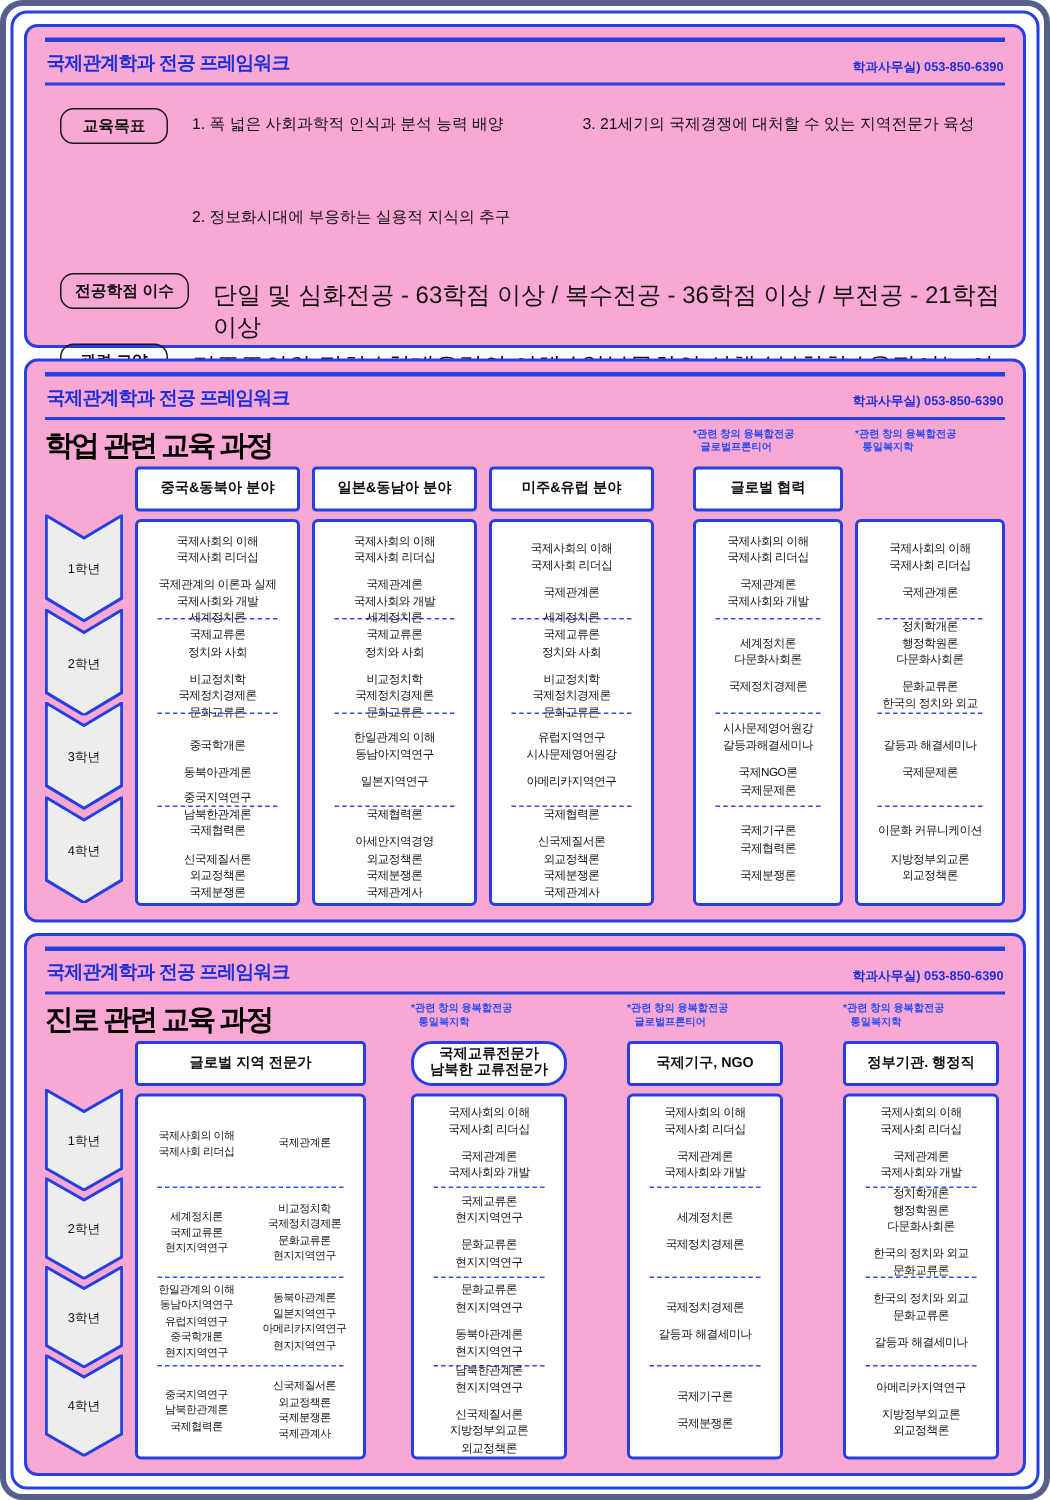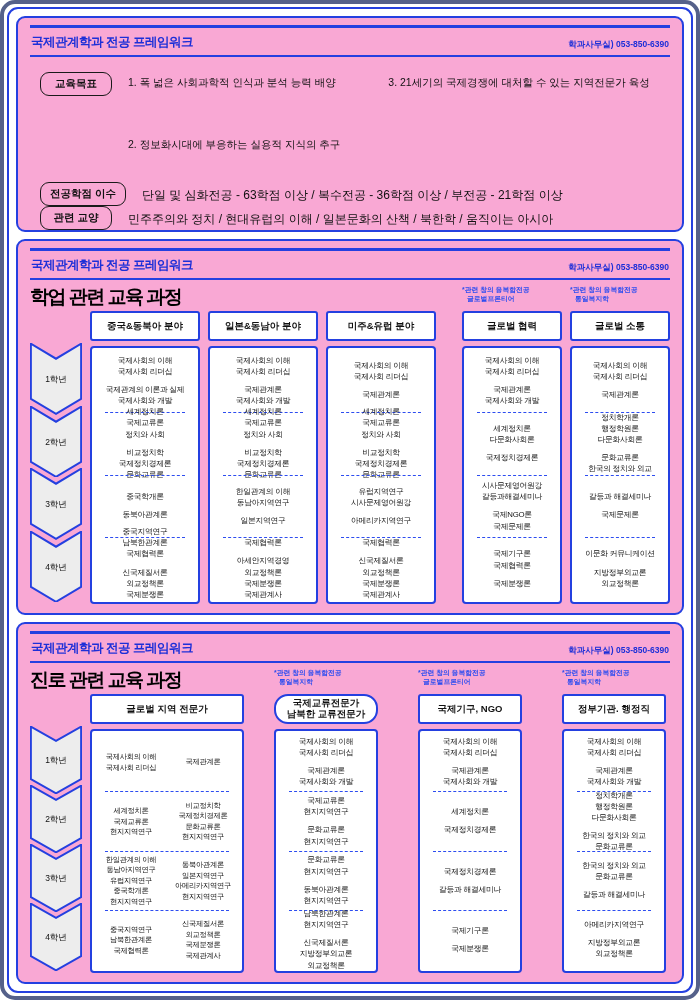--- a/index.html
+++ b/index.html
@@ -14,21 +14,21 @@
   .p-head{display:flex;justify-content:space-between;align-items:flex-end;border-top:3px solid #2440e0;border-bottom:2px solid #2440e0;padding:6px 1px 4px;flex:0 0 auto;}
   .p-title{color:#1c2fd8;font-weight:bold;font-size:12.5px;letter-spacing:-0.5px;}
   .p-phone{color:#1c2fd8;font-weight:bold;font-size:8.5px;}
   
   .info-row{display:flex;align-items:flex-start;gap:16px;padding-left:10px;}
   .row-goals{margin-top:15px;}
   .row-credits{margin-top:30px;}
   .row-liberal{}
   .badge{border:1.6px solid #1a1a1a;border-radius:9px;padding:4px 9px;font-weight:bold;font-size:10.5px;min-width:72px;text-align:center;white-space:nowrap;flex:0 0 auto;}
   .goals-grid{display:grid;grid-template-columns:auto auto;column-gap:26px;row-gap:7px;font-size:10.5px;padding-top:4px;gap:48px;}
-  .row-text{font-size:12px;padding-top:5px;}
+  .row-text{font-size:16px;padding-top:5px;}
   
   .section-title{font-size:19px;font-weight:bold;letter-spacing:-1.5px;color:#000;align-self:start;}
   .cgrid{display:grid;grid-template-rows:27px 30px 1fr;column-gap:8px;flex:1;margin-top:4px;min-height:0;}
   #academic-grid{grid-template-columns:52px 110px 110px 110px 10px 100px 100px;}
   #career-grid{grid-template-columns:52px 154px 14px 104px 24px 104px 24px 104px;}
   .cnote{font-size:6.8px;font-weight:bold;color:#2d4df0;line-height:1.3;padding-top:2px;}
   .cnote-l2{padding-left:5px;}
   .chead{border:2px solid #2440e0;border-radius:3px;background:#fff;display:flex;flex-direction:column;align-items:center;justify-content:center;font-weight:bold;font-size:9.5px;text-align:left;line-height:1.15;padding:2px;}
   .cbody{border:2px solid #2440e0;border-radius:4px;background:#fff;margin-top:5px;display:flex;flex-direction:column;padding:6px 3px;min-height:0;overflow:hidden;}
   .ygroup{flex:1 1 0;display:flex;flex-direction:column;justify-content:center;gap:8px;min-height:0;}
@@ -304,23 +304,20 @@
               </div>
               <div class="sub">
                 <div class="course">국제분쟁론</div>
               </div>
             </div>
           </div>
           <div class="cnote" style="grid-area: 1 / 7;">
             <div class="cnote-l1">*관련 창의 융복합전공</div>
             <div class="cnote-l2">통일복지학</div>
           </div>
-          <div class="chead" style="grid-area: 2 / 7;">
-            <div class="chead-line">글로벌 소통</div>
-          </div>
           <div class="cbody" style="grid-area: 3 / 7;">
             <div class="ygroup">
               <div class="sub">
                 <div class="course">국제사회의 이해</div>
                 <div class="course">국제사회 리더십</div>
               </div>
               <div class="sub">
                 <div class="course">국제관계론</div>
               </div>
             </div>

